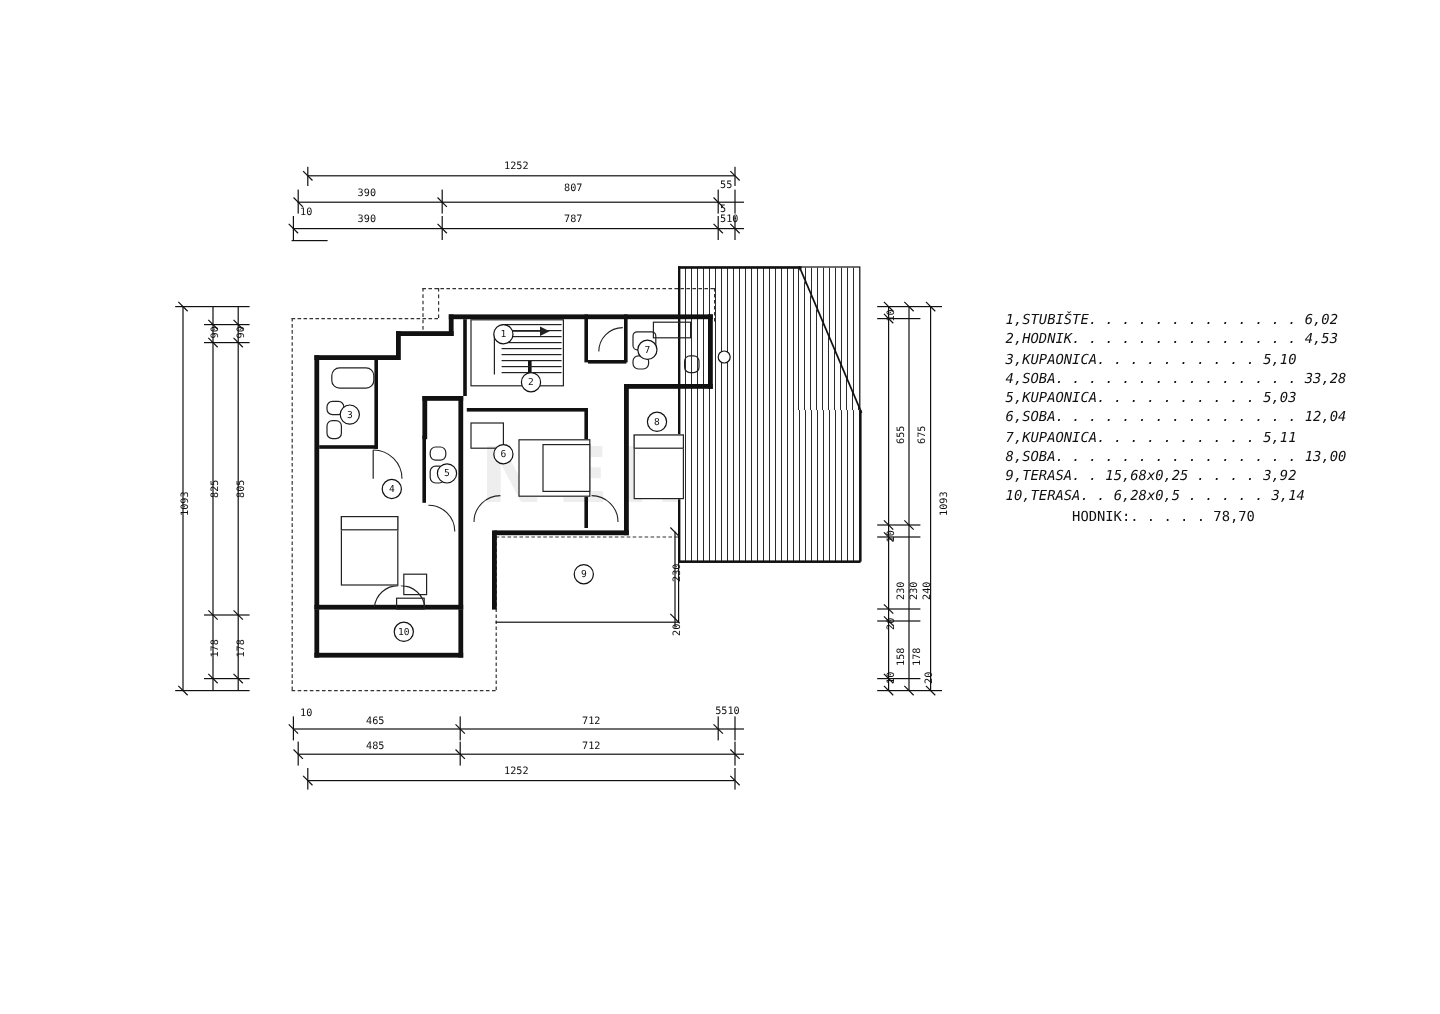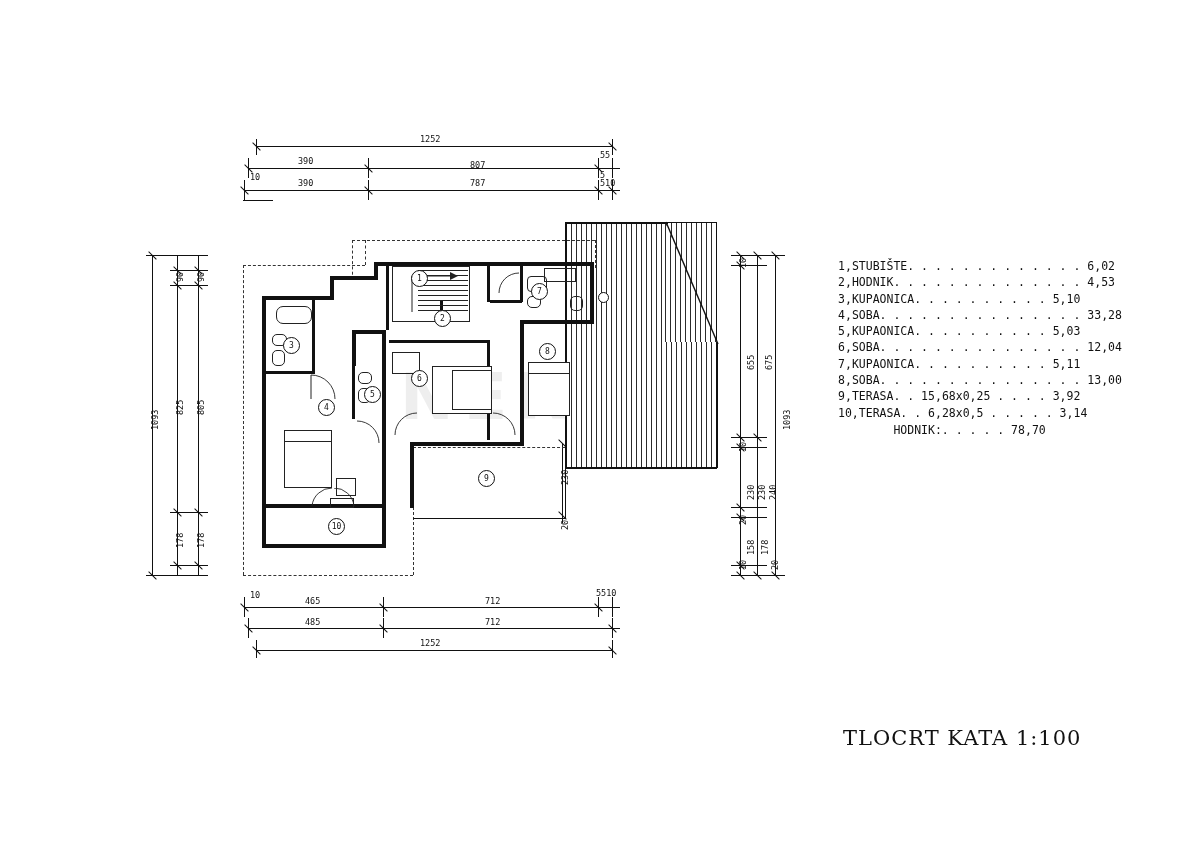--- a/index.html
+++ b/index.html
@@ -79,21 +79,21 @@
   .legend {
     position: absolute;
     left: 838px;
     top: 258px;
     width: 235px;
     font-family: "DejaVu Sans Mono", monospace;
     font-size: 11.5px;
     line-height: 16.3px;
     color: #111;
   }
-  .legend .row { white-space: pre; }
+  .legend .row { white-space: pre; font-style: italic; }
   .legend .total { margin-top: 1px; white-space: pre; }
 
   .title {
     position: absolute;
     left: 843px;
     top: 726px;
     font-family: "DejaVu Serif", serif;
     font-size: 21px;
     letter-spacing: 1px;
     color: #111;
@@ -173,21 +173,21 @@
 
     <div class="line hline" style="left:248px; top:168px; width:372px;"></div>
     <div class="line vline" style="left:248px; top:158px; height:20px;"></div>
     <div class="line vline" style="left:368px; top:158px; height:20px;"></div>
     <div class="line vline" style="left:598px; top:158px; height:20px;"></div>
     <div class="line vline" style="left:612px; top:158px; height:20px;"></div>
     <div class="tick" style="left:243px; top:168px;"></div>
     <div class="tick" style="left:363px; top:168px;"></div>
     <div class="tick" style="left:593px; top:168px;"></div>
     <div class="dim-txt" style="left:298px; top:156px;">390</div>
-    <div class="dim-txt" style="left:470px; top:160px;">807</div>
+    <div class="dim-txt" style="left:470px; top:152px;">807</div>
     <div class="dim-txt" style="left:600px; top:150px;">55</div>
 
     <div class="line hline" style="left:244px; top:190px; width:376px;"></div>
     <div class="line vline" style="left:244px; top:180px; height:20px;"></div>
     <div class="line vline" style="left:368px; top:180px; height:20px;"></div>
     <div class="line vline" style="left:598px; top:180px; height:20px;"></div>
     <div class="line vline" style="left:612px; top:180px; height:20px;"></div>
     <div class="tick" style="left:239px; top:190px;"></div>
     <div class="tick" style="left:363px; top:190px;"></div>
     <div class="tick" style="left:593px; top:190px;"></div>
@@ -454,15 +454,14 @@
     <div class="row"><span>4</span>,<span>SOBA</span><span>. . . . . . . . . . . . . . .</span> <span>33,28</span></div>
     <div class="row"><span>5</span>,<span>KUPAONICA</span><span>. . . . . . . . . .</span> <span>5,03</span></div>
     <div class="row"><span>6</span>,<span>SOBA</span><span>. . . . . . . . . . . . . . .</span> <span>12,04</span></div>
     <div class="row"><span>7</span>,<span>KUPAONICA</span><span>. . . . . . . . . .</span> <span>5,11</span></div>
     <div class="row"><span>8</span>,<span>SOBA</span><span>. . . . . . . . . . . . . . .</span> <span>13,00</span></div>
     <div class="row"><span>9</span>,<span>TERASA</span><span>. . 15,68x0,25 . . . .</span> <span>3,92</span></div>
     <div class="row"><span>10</span>,<span>TERASA</span><span>. . 6,28x0,5 . . . . .</span> <span>3,14</span></div>
     <div class="total">        <span>HODNIK:</span><span>. . . . .</span> <span>78,70</span></div>
   </div>
 
-  <div class="title">TLOCRT KATA 1:100</div>
 
 </div>
 
 </body></html>

